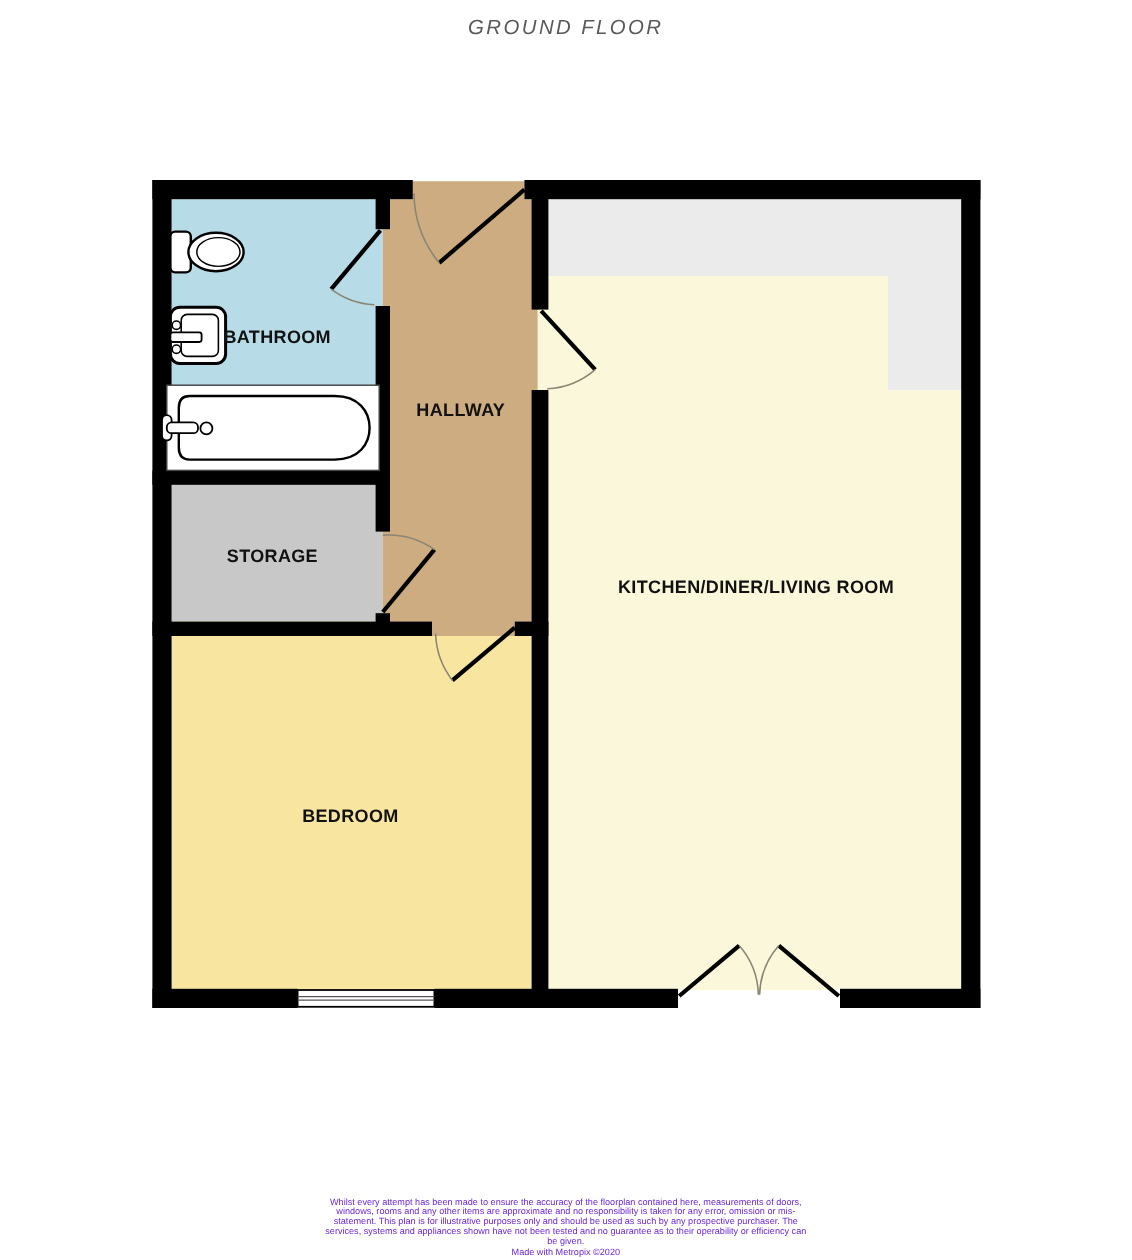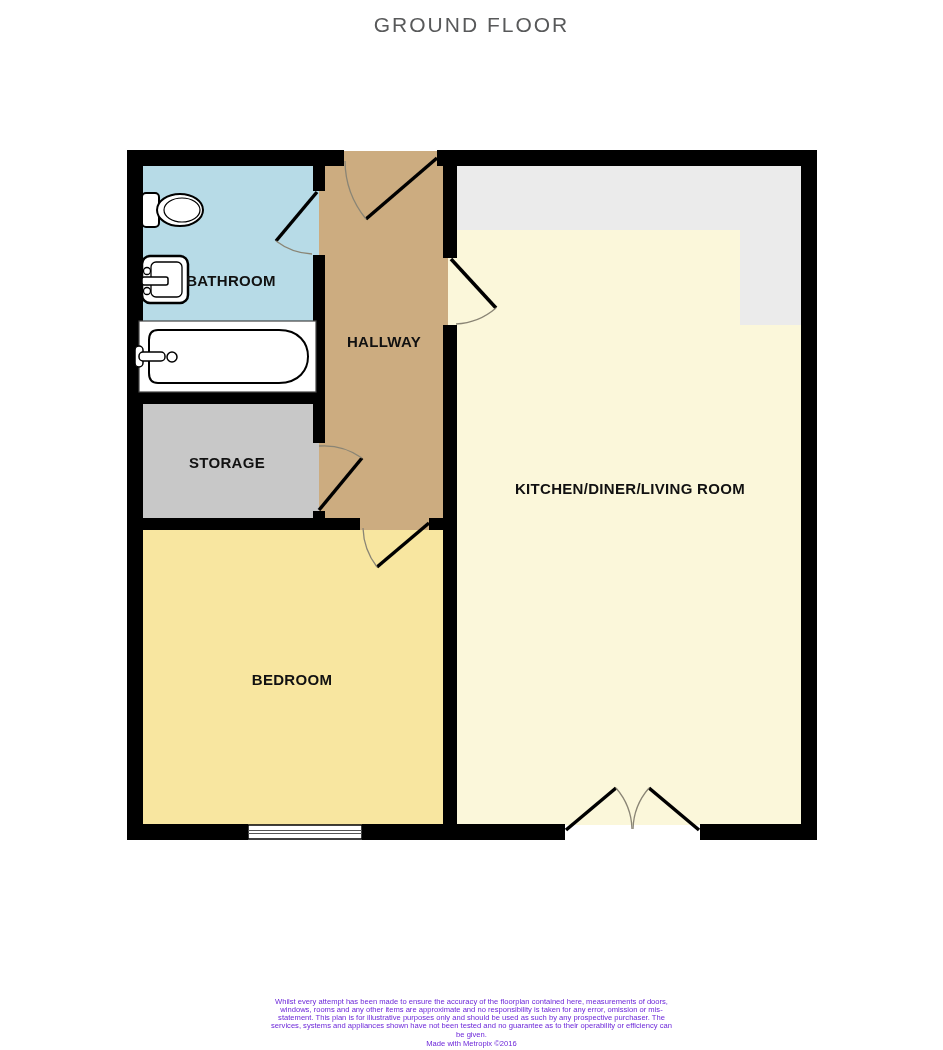--- a/index.html
+++ b/index.html
@@ -6,23 +6,24 @@
   .page{
     position:relative;
     width:943px;height:1050px;
     background:#ffffff;
     font-family:"Liberation Sans", sans-serif;
     overflow:hidden;
   }
   .title{
     position:absolute;top:13px;left:0;width:943px;
     text-align:center;
-    font-size:21px;font-weight:400;
+    font-size:17px;font-weight:400;
     letter-spacing:2px;
     color:#58595a;
+    font-style:italic;
   }
   .plan-svg{position:absolute;top:0;left:0;}
   .room-label{
     font-family:"Liberation Sans", sans-serif;
     font-size:15px;font-weight:700;
     fill:#111111;
     text-anchor:middle;
     letter-spacing:0.3px;
   }
   .door-leaf{stroke:#000000;stroke-width:3.5;fill:none;stroke-linecap:butt;}
@@ -139,16 +140,16 @@
 
     <text class="room-label" x="231" y="286">BATHROOM</text>
     <text class="room-label" x="384" y="347">HALLWAY</text>
     <text class="room-label" x="227" y="468">STORAGE</text>
     <text class="room-label" x="292" y="685">BEDROOM</text>
     <text class="room-label" x="630" y="494">KITCHEN/DINER/LIVING ROOM</text>
   </svg>
 
   <div class="footer">
     <p class="disclaimer">Whilst every attempt has been made to ensure the accuracy of the floorplan contained here, measurements of doors, windows, rooms and any other items are approximate and no responsibility is taken for any error, omission or mis-statement. This plan is for illustrative purposes only and should be used as such by any prospective purchaser. The services, systems and appliances shown have not been tested and no guarantee as to their operability or efficiency can be given.</p>
-    <p class="credit">Made with Metropix ©2016</p>
+    <p class="credit">Made with Metropix ©2020</p>
   </div>
 
 </div>
 
 </body></html>

